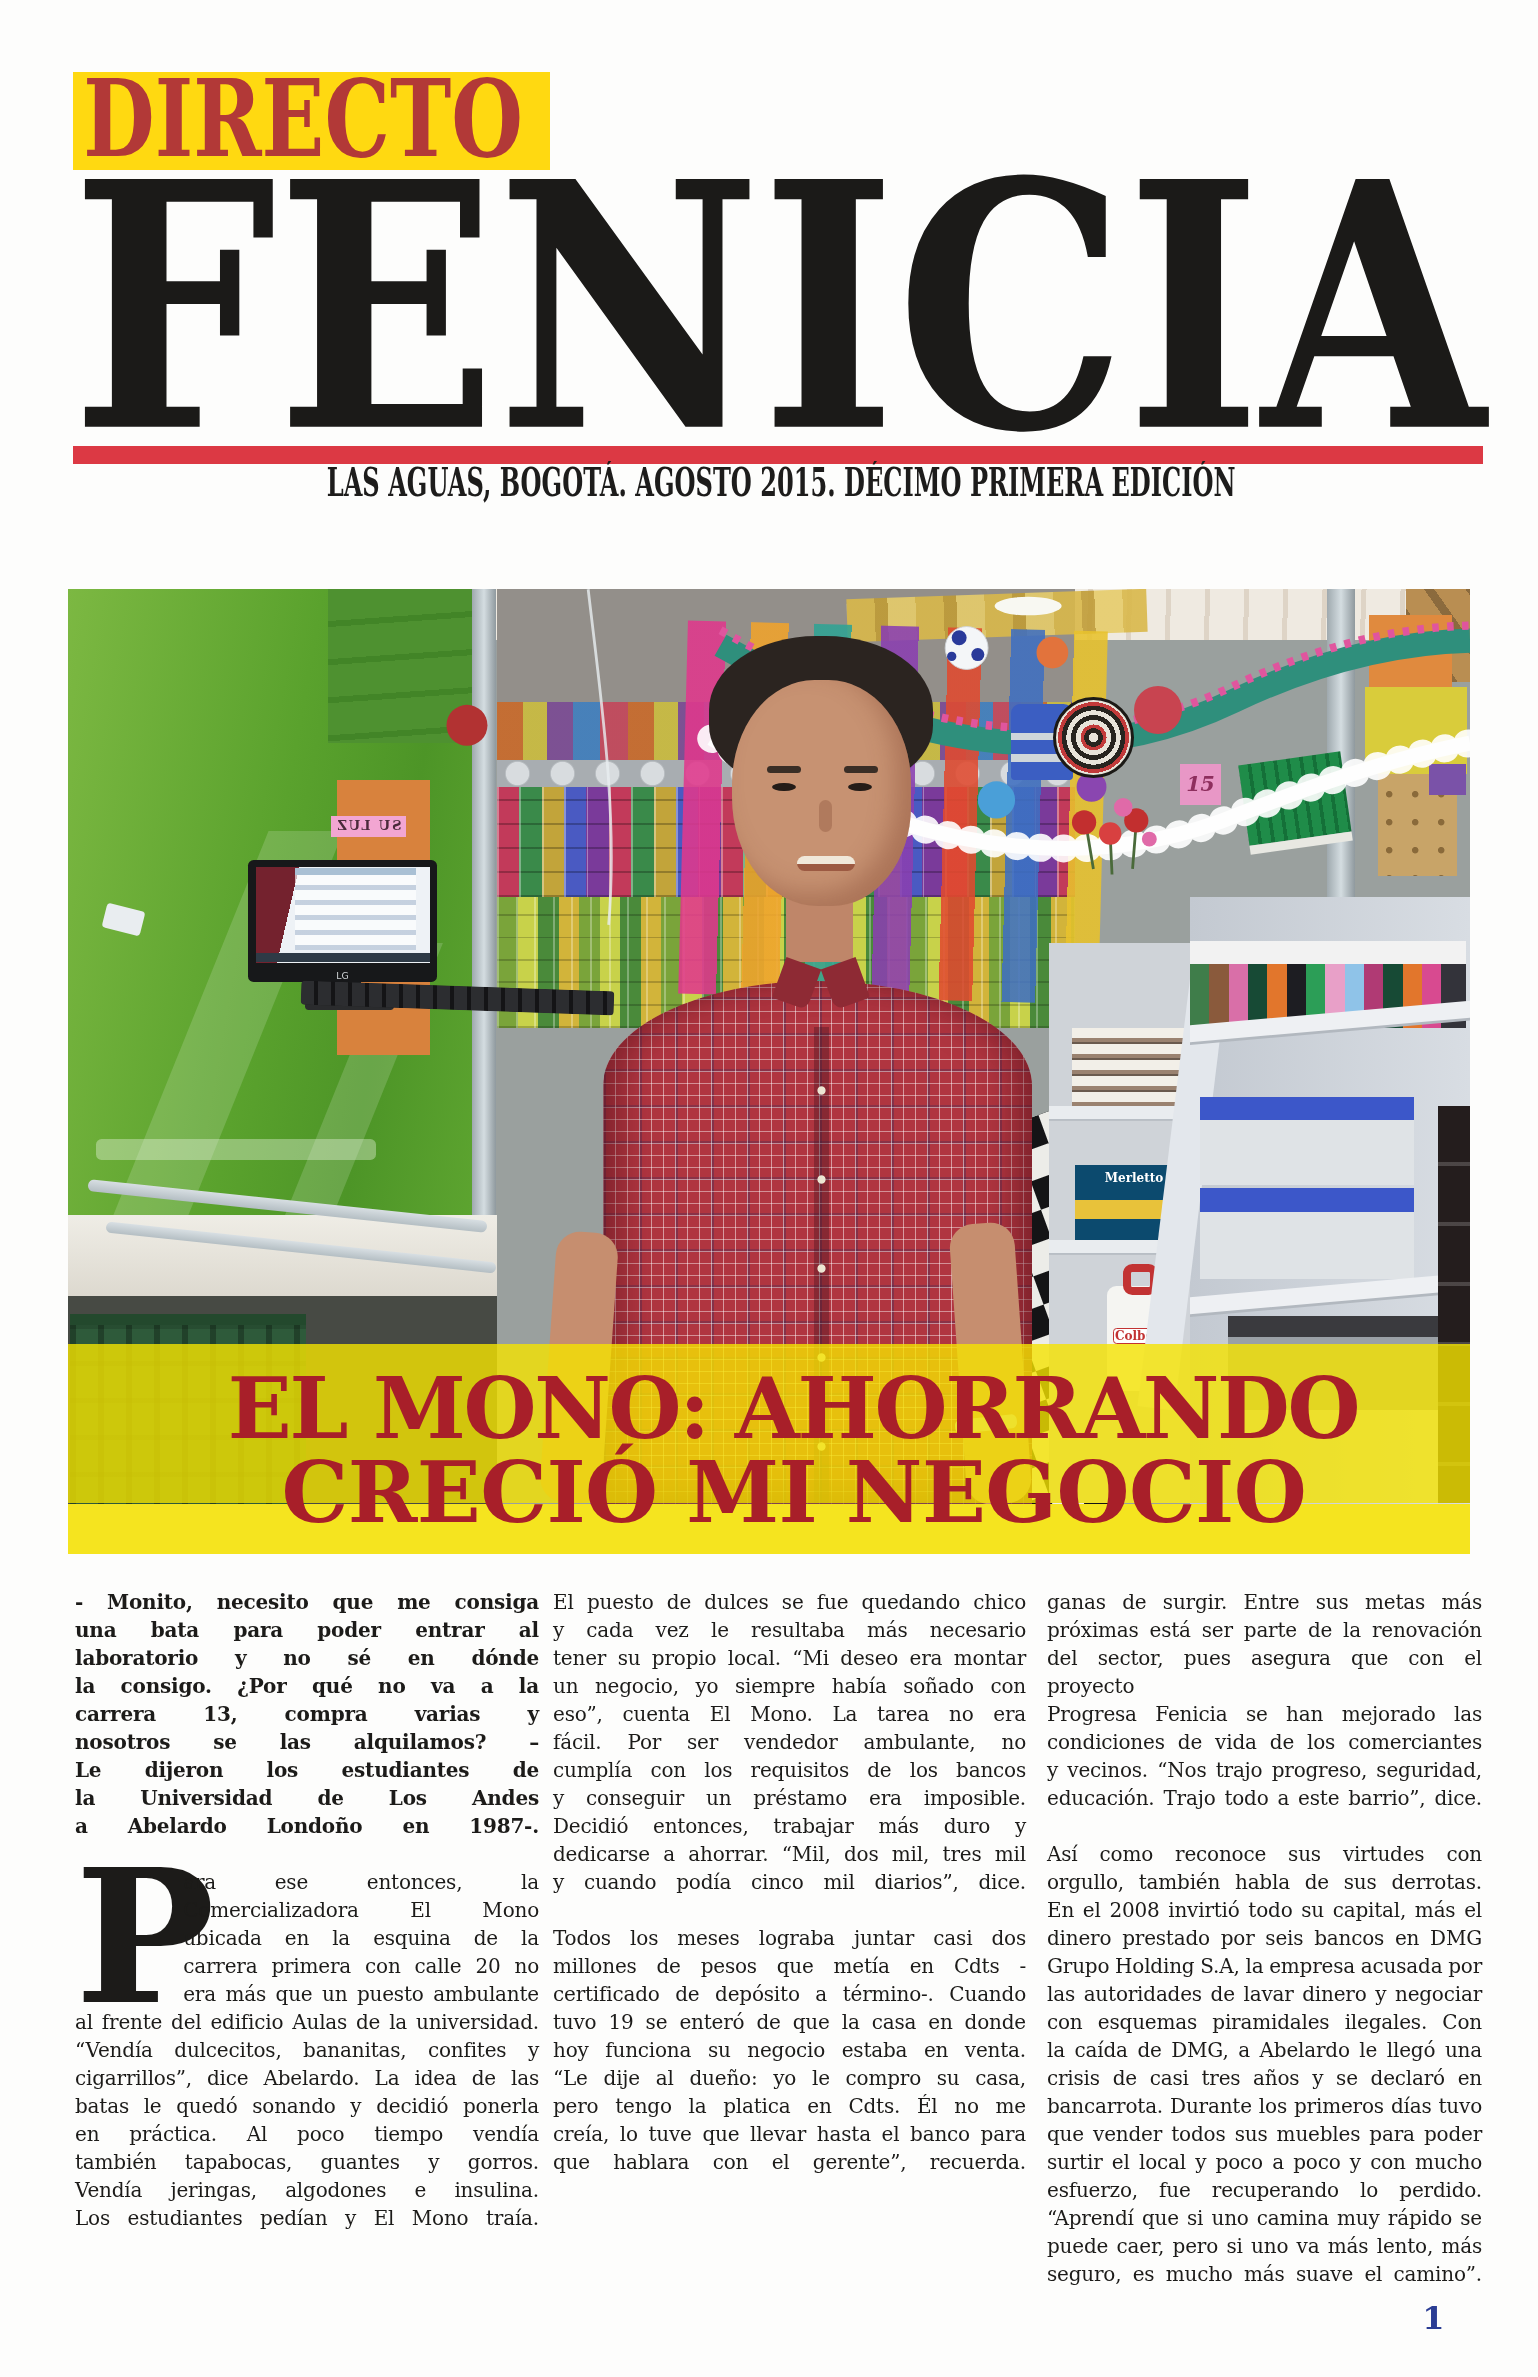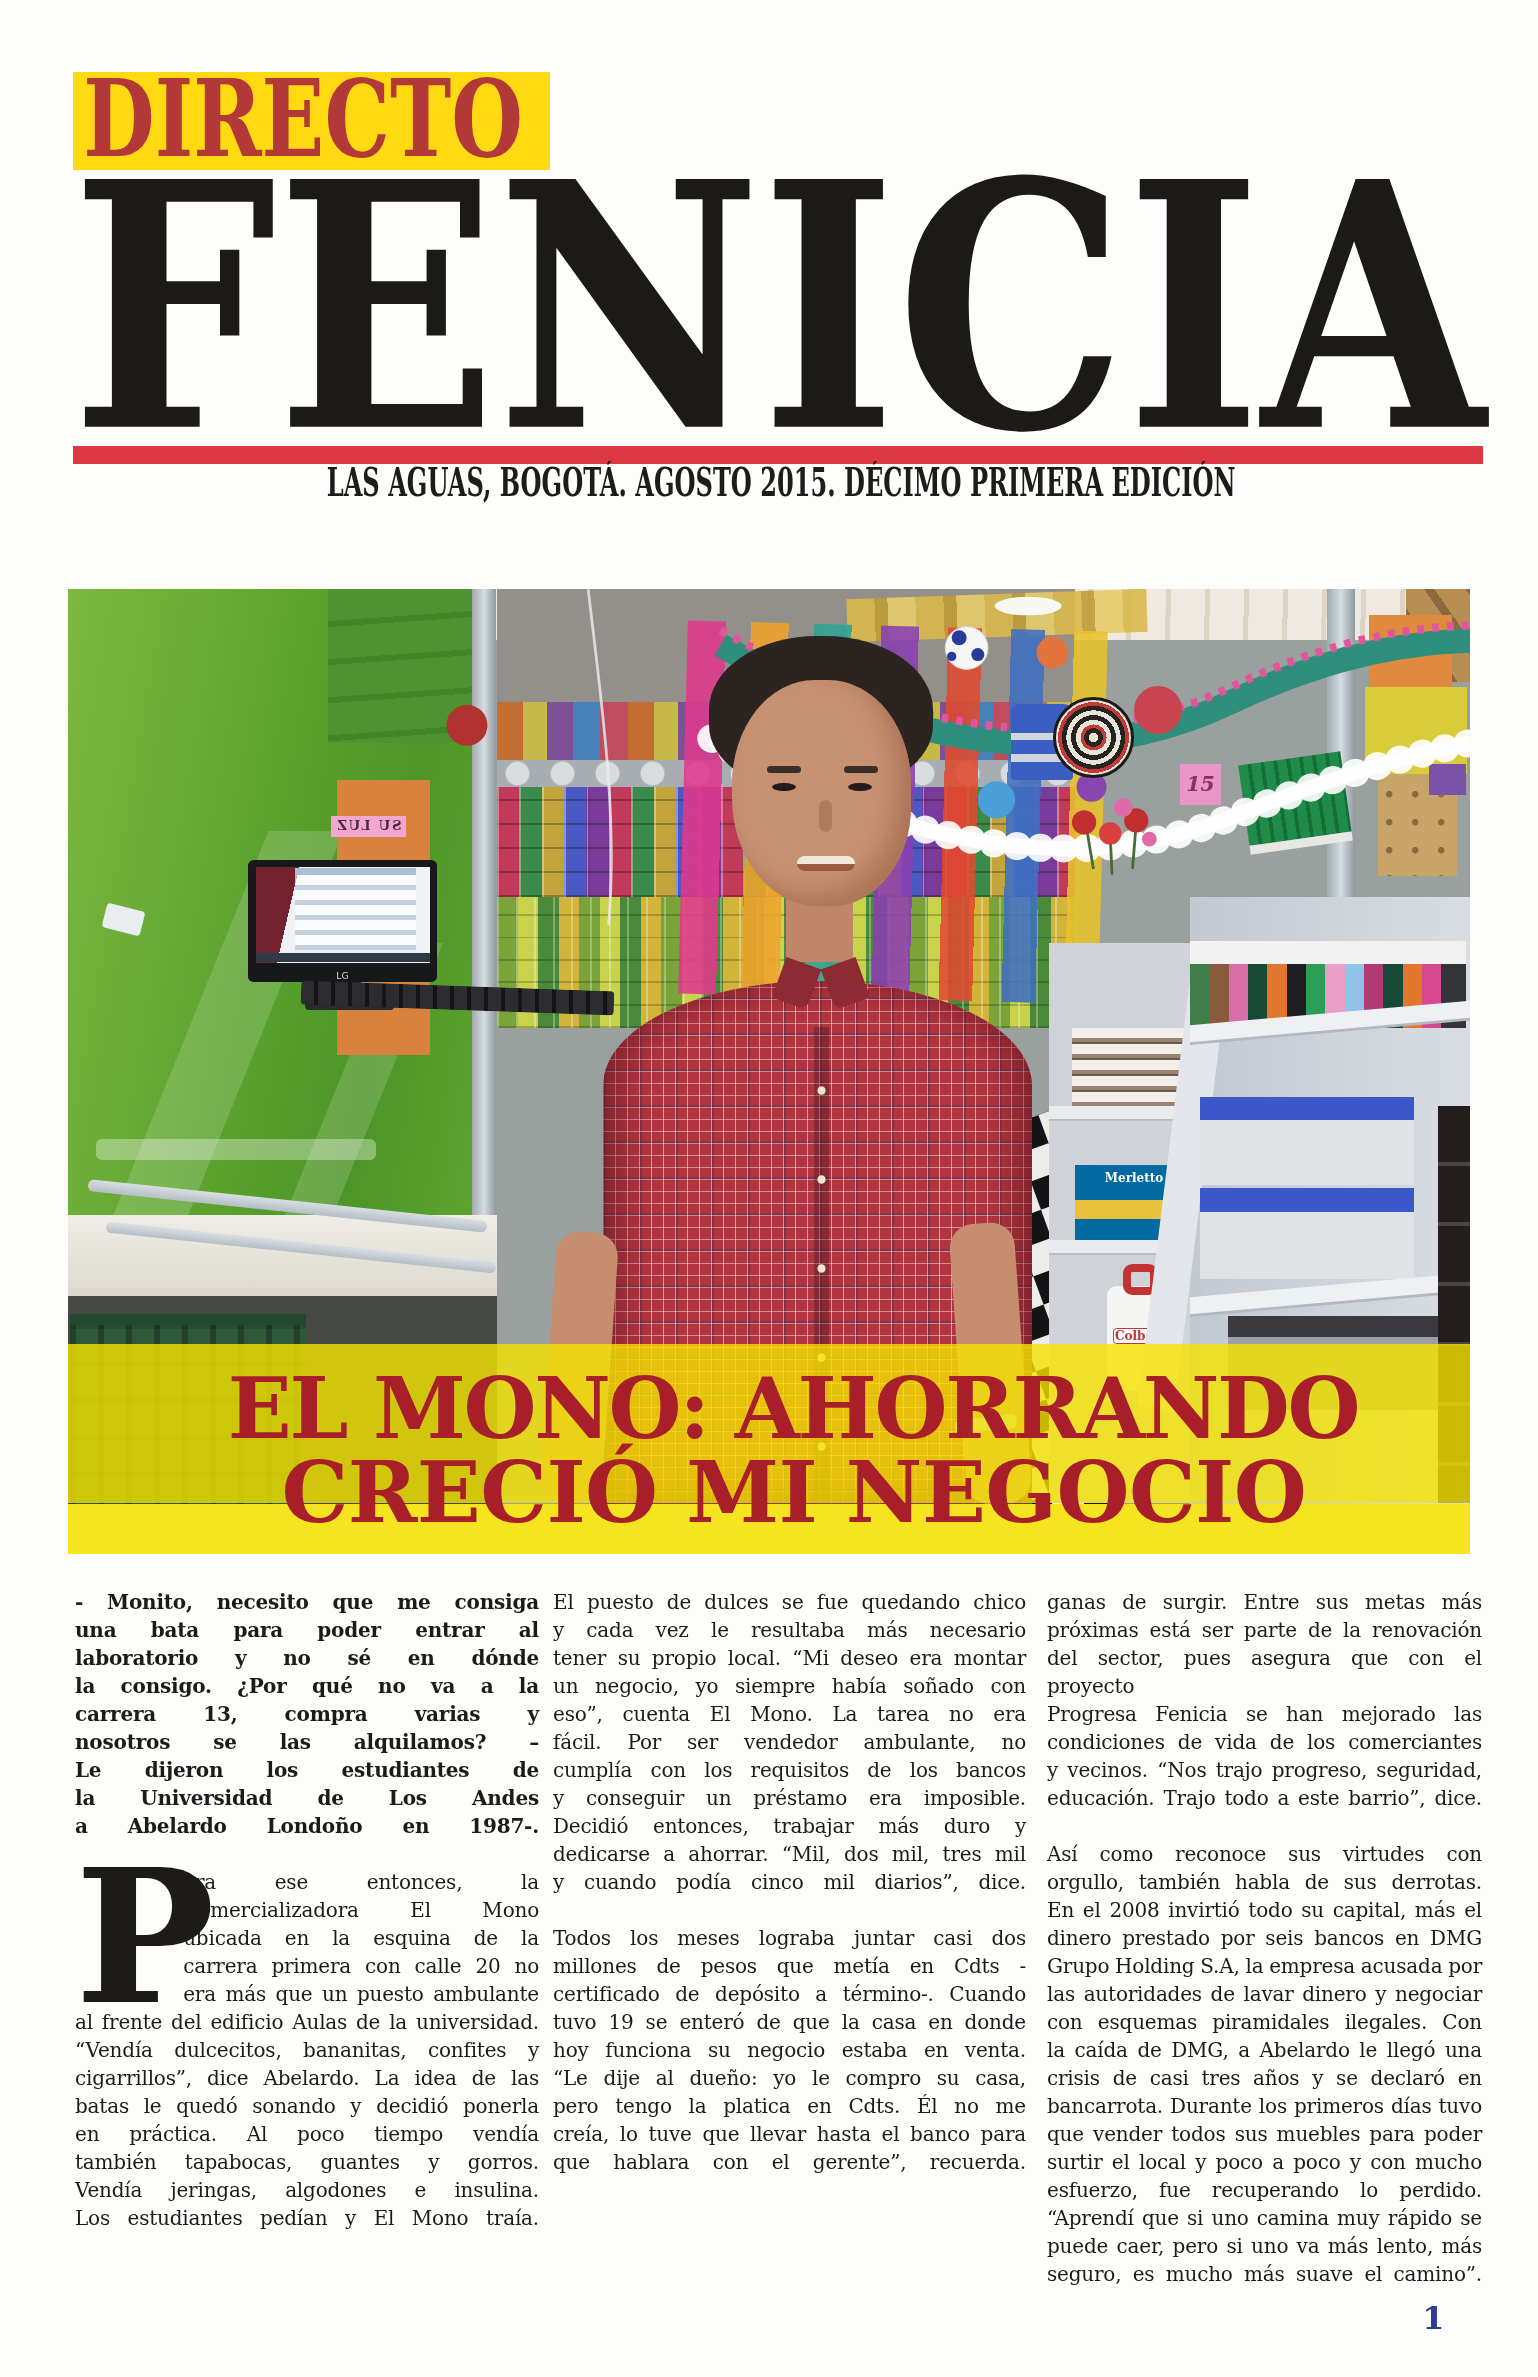--- a/index.html
+++ b/index.html
@@ -102,21 +102,21 @@
   .mon-stand{left:265px;top:393px;width:28px;height:20.5px;background:#1d1e20;}
   .mon-base{left:237px;top:413px;width:89px;height:8.4px;background:#2a2b2d;border-radius:3.7px;}
   .keyboard{left:233px;top:397px;width:313px;height:24px;background:#141416;border-radius:3.7px;transform:rotate(2deg);
     background-image:repeating-linear-gradient(90deg,#2c2d30 0 13px,#141416 13px 17px);}
   .gondola{left:981px;top:354px;width:149px;height:560px;background:#cfd3d8;}
   .board{background:#e9ecef;box-shadow:0 1.9px 0 #b8bec5;}
   .board.ba{left:981px;top:517px;width:149px;height:13px;}
   .board.bb{left:981px;top:651px;width:149px;height:13px;}
   .reams{left:1004px;top:439px;width:118px;height:78px;
     background:repeating-linear-gradient(180deg,#f2efe8 0 10.3px,#9a8270 10.3px 14px,#6a5a4e 14px 16px);}
-  .merletto{left:1007px;top:576px;width:118px;height:75px;background:#0369a1;}
+  .merletto{left:1007px;top:576px;width:118px;height:75px;background:#0c4a6e;}
   .merletto .stripe{left:0;top:46%;width:100%;height:26%;background:#e8c23a;}
   .merletto .mlabel{left:0;top:8%;width:100%;text-align:center;color:#fff;font-size:12px;font-weight:bold;}
   .colbon{left:1039px;top:697px;width:65px;height:105px;background:#f5f5f2;border-radius:9.3px;}
   .colbon .handle{left:16px;top:-22.4px;width:18.6px;height:15px;background:transparent;
     border:8.4px solid #c23333;border-radius:9.3px;}
   .colbon .clabel{left:5.6px;top:42px;width:50px;text-align:center;color:#c23333;font-size:12px;
     font-weight:bold;border:1.9px solid #c23333;border-radius:3.7px;background:#fff;}
   .shelf-main{left:1122px;top:308px;width:280px;height:607px;background:linear-gradient(90deg,#c3c9d1,#d8dde3);}
   .shelf-side{left:1097px;top:368px;width:37px;height:453px;background:#e3e7ec;transform:rotate(7deg);}
   .paint-row{left:1122px;top:352px;width:276px;height:87px;

